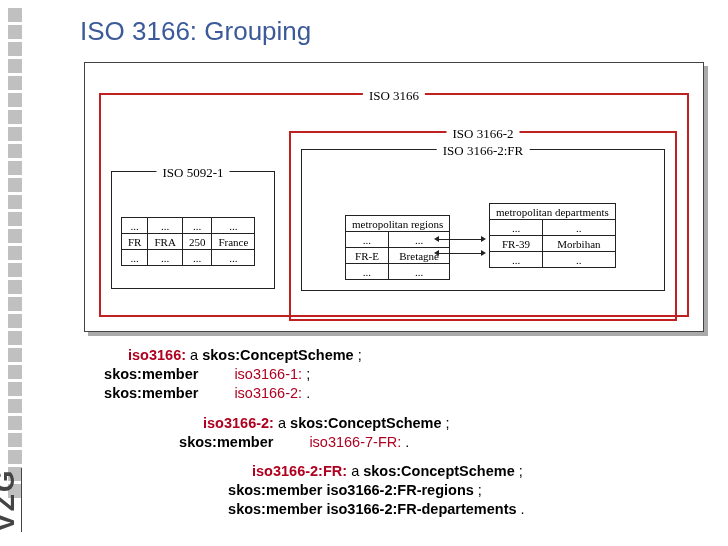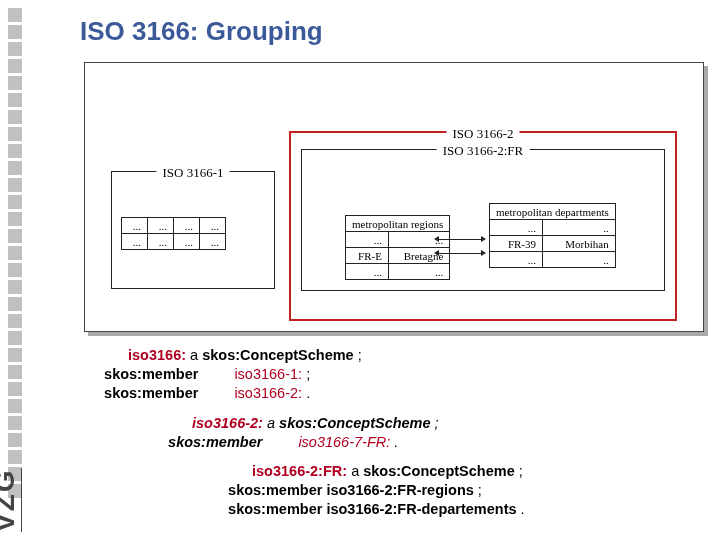--- a/index.html
+++ b/index.html
@@ -34,21 +34,21 @@
     transform: rotate(-90deg);
     transform-origin: left bottom;
     letter-spacing: 2px;
     border-bottom: 1.5px solid #444;
   }
   .title {
     position: absolute;
     left: 80px;
     top: 16px;
     font-size: 26px;
-    font-weight: bold;
+    font-weight: normal;
     color: #3c5a99;
   }
   .diagram {
     position: absolute;
     left: 84px;
     top: 62px;
     width: 620px;
     height: 270px;
     background: #fff;
     border: 1px solid #444;
@@ -69,21 +69,21 @@
     font-size: 13px;
     white-space: nowrap;
   }
   .f-3166  { left: 14px;  top: 30px;  width: 590px; height: 224px; border-width: 2px; border-color: #c02020; }
   .f-3166-2{ left: 204px; top: 50px;  width: 388px; height: 190px; border-width: 2px; border-color: #c02020; margin-top: 18px; }
   .f-3166-2fr{ left: 216px; top: 86px; width: 364px; height: 142px; border-width: 1px; border-color: #222; }
   .f-3166-1{ left: 26px;  top: 108px; width: 164px; height: 118px; border-width: 1px; border-color: #222; }
 
   
   table { border-collapse: collapse; font-family: "Times New Roman", serif; font-size: 11px; position: absolute; background: #fff; }
-  table td, table th { border: 1px solid #222; padding: 1px 6px; text-align: right; font-weight: normal; min-width: 26px; height: 16px; }
+  table td, table th { border: 1px solid #222; padding: 1px 6px; text-align: center; font-weight: normal; min-width: 26px; height: 16px; }
   .tbl1 { left: 36px;  top: 154px; }
   .tbl2 { left: 244px; top: 152px; margin-left: 16px; }
   .tbl3 { left: 404px; top: 140px; }
   .tbl2 th, .tbl3 th { font-size: 11px; border-bottom: 1px solid #222; }
   .tbl3 td { min-width: 50px; }
   .tbl3 td.k { min-width: 36px; }
 
   .arrow { position: absolute; height: 1px; background: #222; }
   .arrow::before, .arrow::after { content:''; position:absolute; width:0; height:0; border-style:solid; top:-3px; }
   .arrow::before { left:-5px;  border-width:3px 5px 3px 0; border-color: transparent #222 transparent transparent; }
@@ -92,21 +92,21 @@
   .a2 { left: 354px; top: 190px; width: 42px; }
 
   .code-block {
     position: absolute;
     left: 96px;
     font-size: 14.5px;
     line-height: 1.3;
     font-family: Arial, sans-serif;
   }
   .cb1 { top: 346px; }
-  .cb2 { top: 414px; left: 160px; font-style: italic; }
+  .cb2 { top: 414px; left: 171px; }
   .cb3 { top: 462px; left: 220px; }
   .code-block .k { color: #b00020; margin-left: 32px; }
   .code-block .b { font-weight: bold; }
 </style>
 </head>
 <body>
 
 <div class="sidebar-squares">
   <span></span>
     <span></span>
@@ -137,37 +137,46 @@
     <span></span>
     <span></span>
     <span></span>
 </div>
 
 <div class="vzg">VZG</div>
 
 <div class="title">ISO 3166: Grouping</div>
 
 <div class="diagram">
+  <div class="frame f-3166">
+    <div class="caption">ISO 3166</div>
+  </div>
   <div class="frame f-3166-2">
     <div class="caption">ISO 3166-2</div>
   </div>
   <div class="frame f-3166-2fr">
     <div class="caption">ISO 3166-2:FR</div>
   </div>
   <div class="frame f-3166-1">
-    <div class="caption">ISO 3166-1</div>
+    <div class="caption">ISO 5092-1</div>
   </div>
 
   <table class="tbl1">
     <tbody>
         <tr>
           <td>...</td>
           <td>...</td>
           <td>...</td>
           <td>...</td>
+        </tr>
+    <tr>
+          <td>FR</td>
+          <td>FRA</td>
+          <td>250</td>
+          <td>France</td>
         </tr>
     <tr>
           <td>...</td>
           <td>...</td>
           <td>...</td>
           <td>...</td>
         </tr>
   </tbody>
     </table>
 

